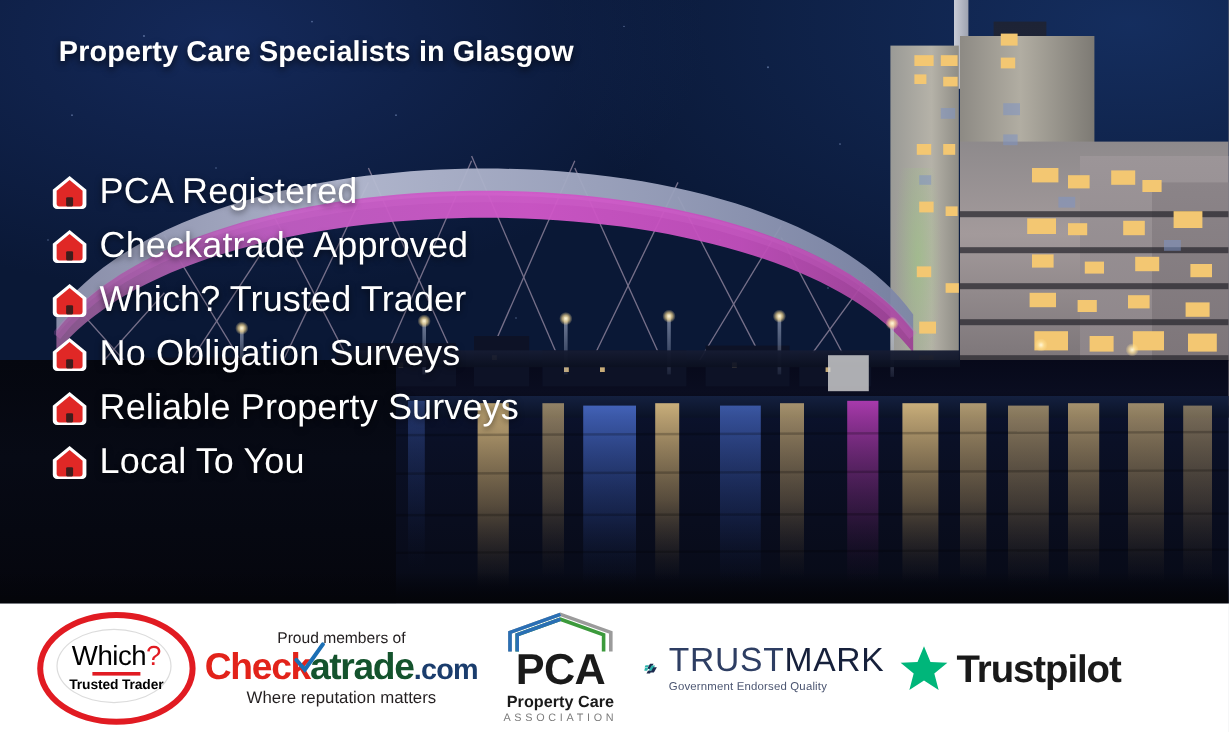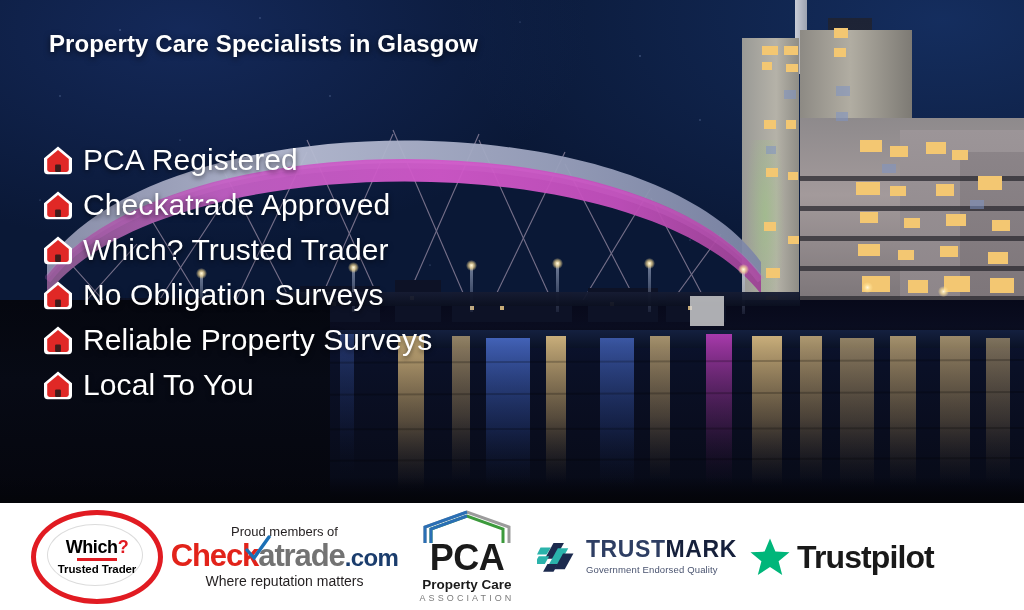--- a/index.html
+++ b/index.html
@@ -87,47 +87,47 @@
   
   .which{width:150px;margin-left:22px;}
   .which-ell{
     position:relative;width:122px;height:84px;border:5px solid #e11b22;border-radius:50%;
     display:flex;flex-direction:column;align-items:center;justify-content:center;
     background:#fff;
   }
   .which-inner{
     position:absolute;left:11px;top:9px;width:94px;height:60px;border:1px solid #dcdcdc;border-radius:50%;
   }
-  .which-top{font-size:18px;font-weight:bold;color:#000;line-height:1;position:relative;z-index:2;letter-spacing:-.4px;}
+  .which-top{font-size:23px;font-weight:normal;color:#000;line-height:1;position:relative;z-index:2;letter-spacing:-.4px;}
   .which-q{color:#e11b22;}
   .which-ul{display:block;width:40px;height:3px;background:#e11b22;margin:2px auto 0 auto;}
   .which-bot{font-size:11.5px;font-weight:bold;color:#000;line-height:1;margin-top:3px;position:relative;z-index:2;letter-spacing:-.1px;}
 
   
   .cat{width:225px;flex-direction:column;align-items:center;justify-content:center;display:flex;}
   .cat-top{font-size:13px;color:#231f20;margin-bottom:1px;}
   .cat-main{font-size:31px;font-weight:bold;line-height:1;letter-spacing:-1.1px;position:relative;}
   .cat-red{color:#e2231a;}
-  .cat-blue{color:#737373;}
+  .cat-blue{color:#14532d;}
   .cat-com{font-size:24px;color:#1b3d6d;font-weight:bold;letter-spacing:-.6px;}
   .cat-tick{position:absolute;left:74px;top:-5px;}
   .cat-bot{font-size:14px;color:#231f20;margin-top:2px;}
 
   
   .pca{width:140px;flex-direction:column;align-items:center;justify-content:center;display:flex;}
   .pca-house{width:96px;height:34px;position:relative;margin-bottom:-4px;}
   .pca-word{font-size:36px;font-weight:bold;color:#1a1a1a;line-height:1;letter-spacing:-.5px;}
   .pca-sub{font-size:13.5px;font-weight:bold;color:#1a1a1a;line-height:1.15;margin-top:1px;}
   .pca-sub2{font-size:9px;color:#7b7b7b;letter-spacing:3.1px;margin-top:1px;}
 
   
   .tm{width:200px;display:flex;align-items:center;justify-content:center;}
   .tm-mark{width:46px;height:40px;margin-right:9px;}
   .tm-txt{display:flex;flex-direction:column;}
-  .tm-name{font-size:23px;font-weight:bold;line-height:1;letter-spacing:.6px;}
+  .tm-name{font-size:28px;font-weight:normal;line-height:1;letter-spacing:.6px;}
   .tm-t1{color:#2e3e63;}
   .tm-t2{color:#16203b;}
   .tm-tag{font-size:9.5px;color:#4a5470;letter-spacing:.15px;margin-top:3px;}
 
   
   .tp{width:210px;display:flex;align-items:center;justify-content:center;}
   .tp-star{width:40px;height:40px;margin-right:7px;}
   .tp-name{font-size:32px;font-weight:bold;color:#191919;letter-spacing:-.9px;line-height:1;}
 </style>
 </head>

